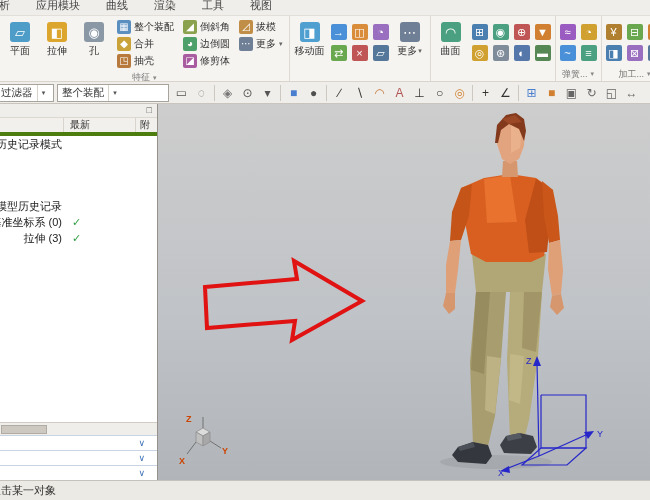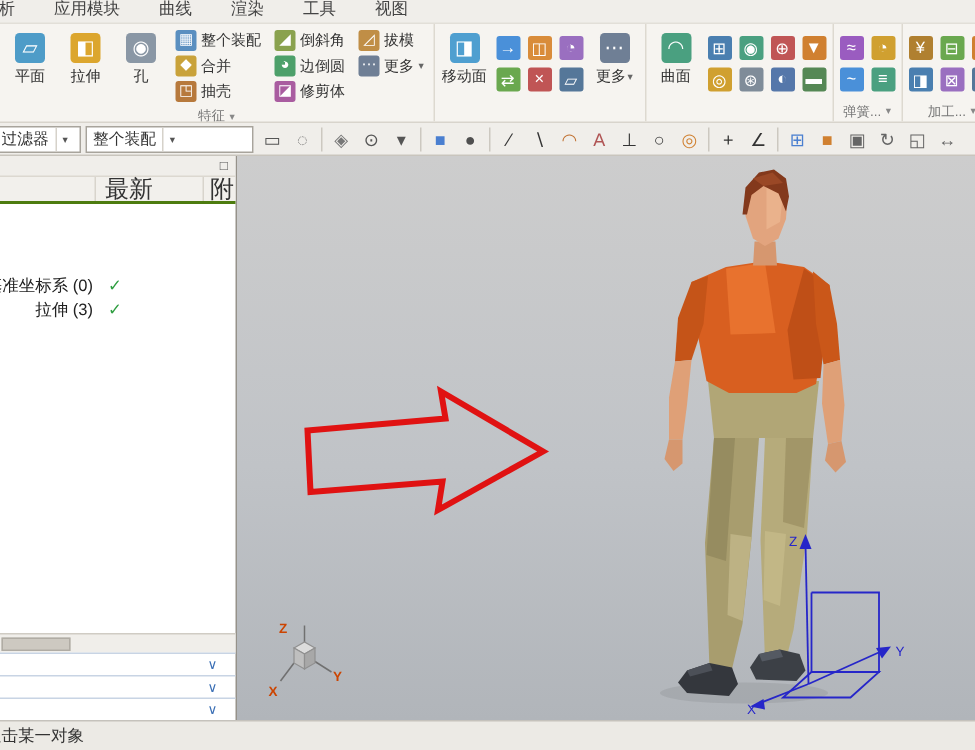--- a/index.html
+++ b/index.html
@@ -38,21 +38,21 @@
   .dd.scope{width:112px}
   .selicons{display:flex;align-items:center;gap:1px}
   .tbico{width:19px;height:19px;display:flex;align-items:center;justify-content:center;font-size:12px;cursor:default}
   .tbsep{width:1px;height:16px;background:#ccc8c0;margin:0 2px}
 
   
   .main{flex:1;display:flex;min-height:0}
   .nav{width:158px;background:#fff;border-right:1px solid #96928a;display:flex;flex-direction:column;flex:0 0 auto}
   .nav-titlebar{height:14px;background:#f0eeea;border-bottom:1px solid #dcd8d0;display:flex;justify-content:flex-end;align-items:center;padding:0 5px}
   .nav-float{font-size:9px;color:#555;line-height:1;cursor:default}
-  .nav-header{height:18px;background:#f2f0ec;border-bottom:2px solid #4d7c0f;display:flex;font-size:16px;color:#333}
+  .nav-header{height:18px;background:#f2f0ec;border-bottom:4px solid #4d7c0f;display:flex;font-size:10px;color:#333}
   .h-name{width:64px;border-right:1px solid #d8d4cc}
   .h-latest{width:72px;border-right:1px solid #d8d4cc;padding-left:6px;display:flex;align-items:center}
   .h-note{flex:1;padding-left:4px;display:flex;align-items:center;overflow:hidden}
   .tree{flex:1;overflow:hidden}
   .trow{height:16px;display:flex;align-items:center}
   .tname{width:64px;height:16px;position:relative;overflow:hidden}
   .tname span{position:absolute;right:2px;top:1px;white-space:nowrap;font-size:11px;color:#222}
   .tcheck{width:72px;padding-left:8px;color:var(--check-green,#2f9e41);font-weight:bold;font-size:11px}
   .spacer{height:46px}
   .hscroll{height:13px;border-top:1px solid #d0ccc4;background:#f0eeea;display:flex;align-items:center;padding:0 1px}
@@ -354,21 +354,31 @@
     <div class="nav">
       <div class="nav-titlebar">
         <span class="nav-float">□</span>
       </div>
       <div class="nav-header">
         <div class="h-name"></div>
         <div class="h-latest">最新</div>
         <div class="h-note">附</div>
       </div>
       <div class="tree">
+        <div class="trow">
+          <div class="tname">
+              <span>历史记录模式</span>
+            </div>
+        </div>
         <div class="spacer"></div>
+        <div class="trow">
+          <div class="tname">
+              <span>模型历史记录</span>
+            </div>
+        </div>
         <div class="trow">
           <div class="tname">
               <span>基准坐标系 (0)</span>
             </div>
           <div class="tcheck">✓</div>
         </div>
         <div class="trow">
           <div class="tname">
               <span>拉伸 (3)</span>
             </div>

